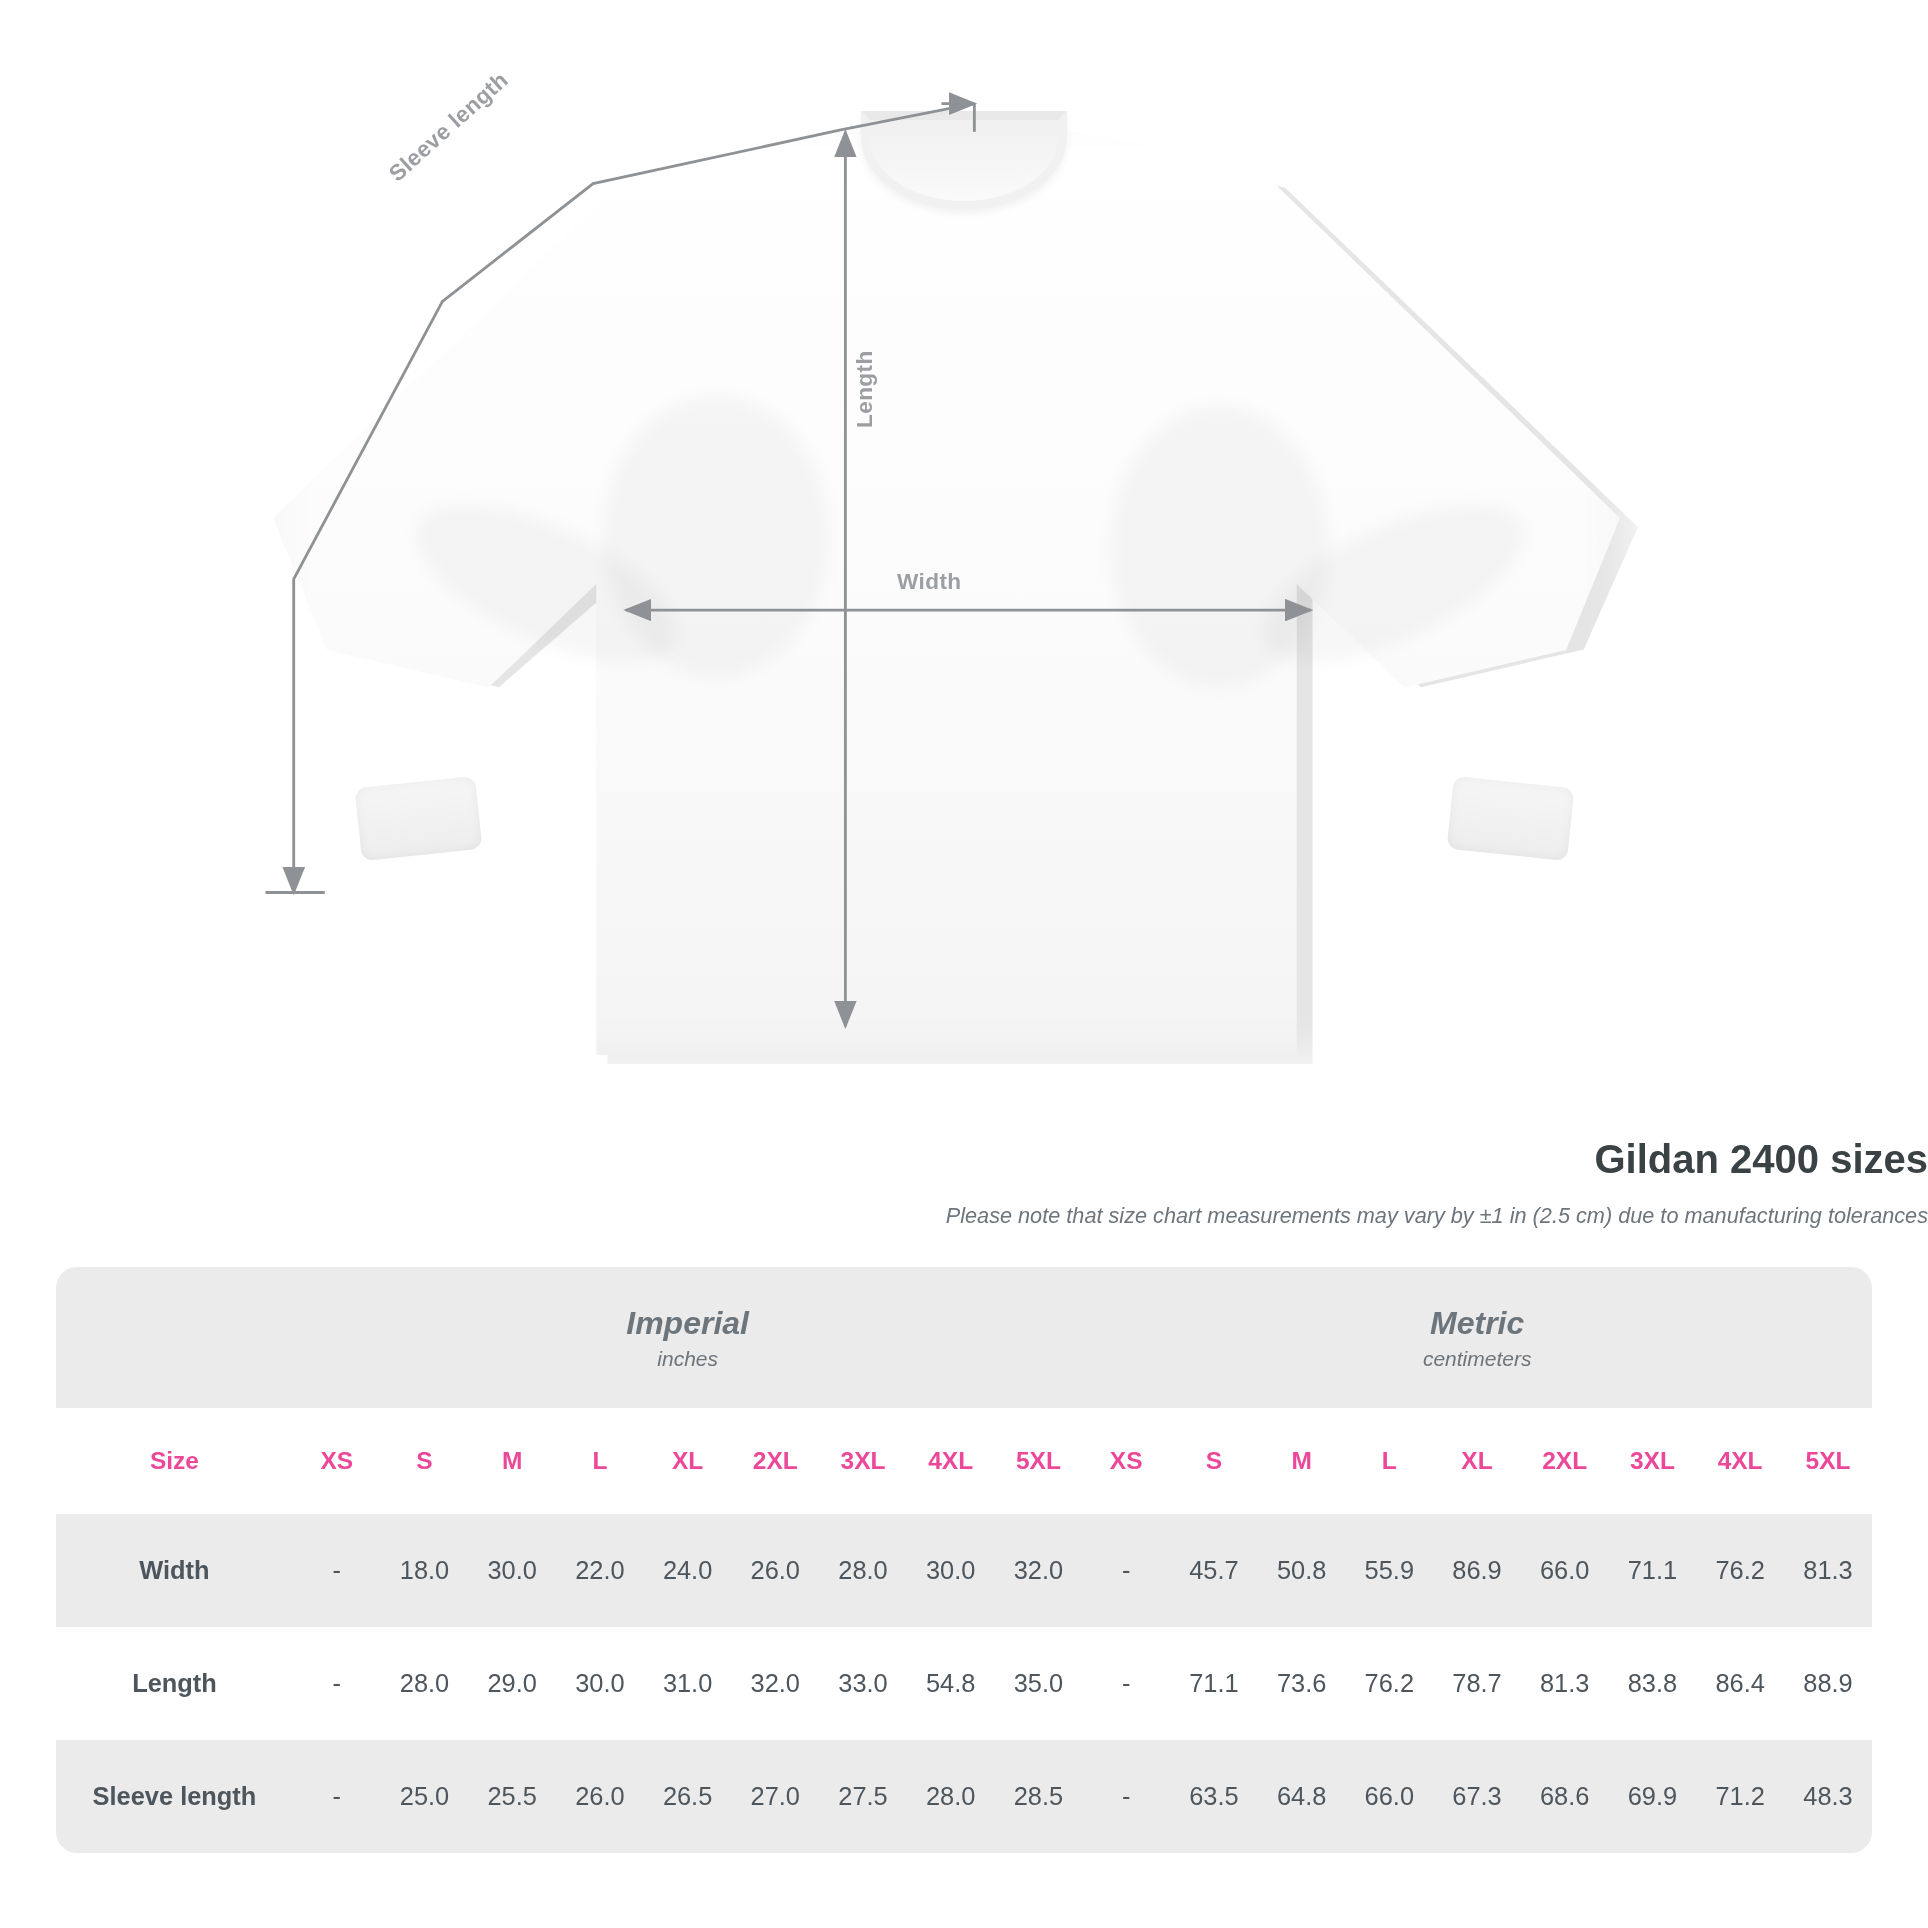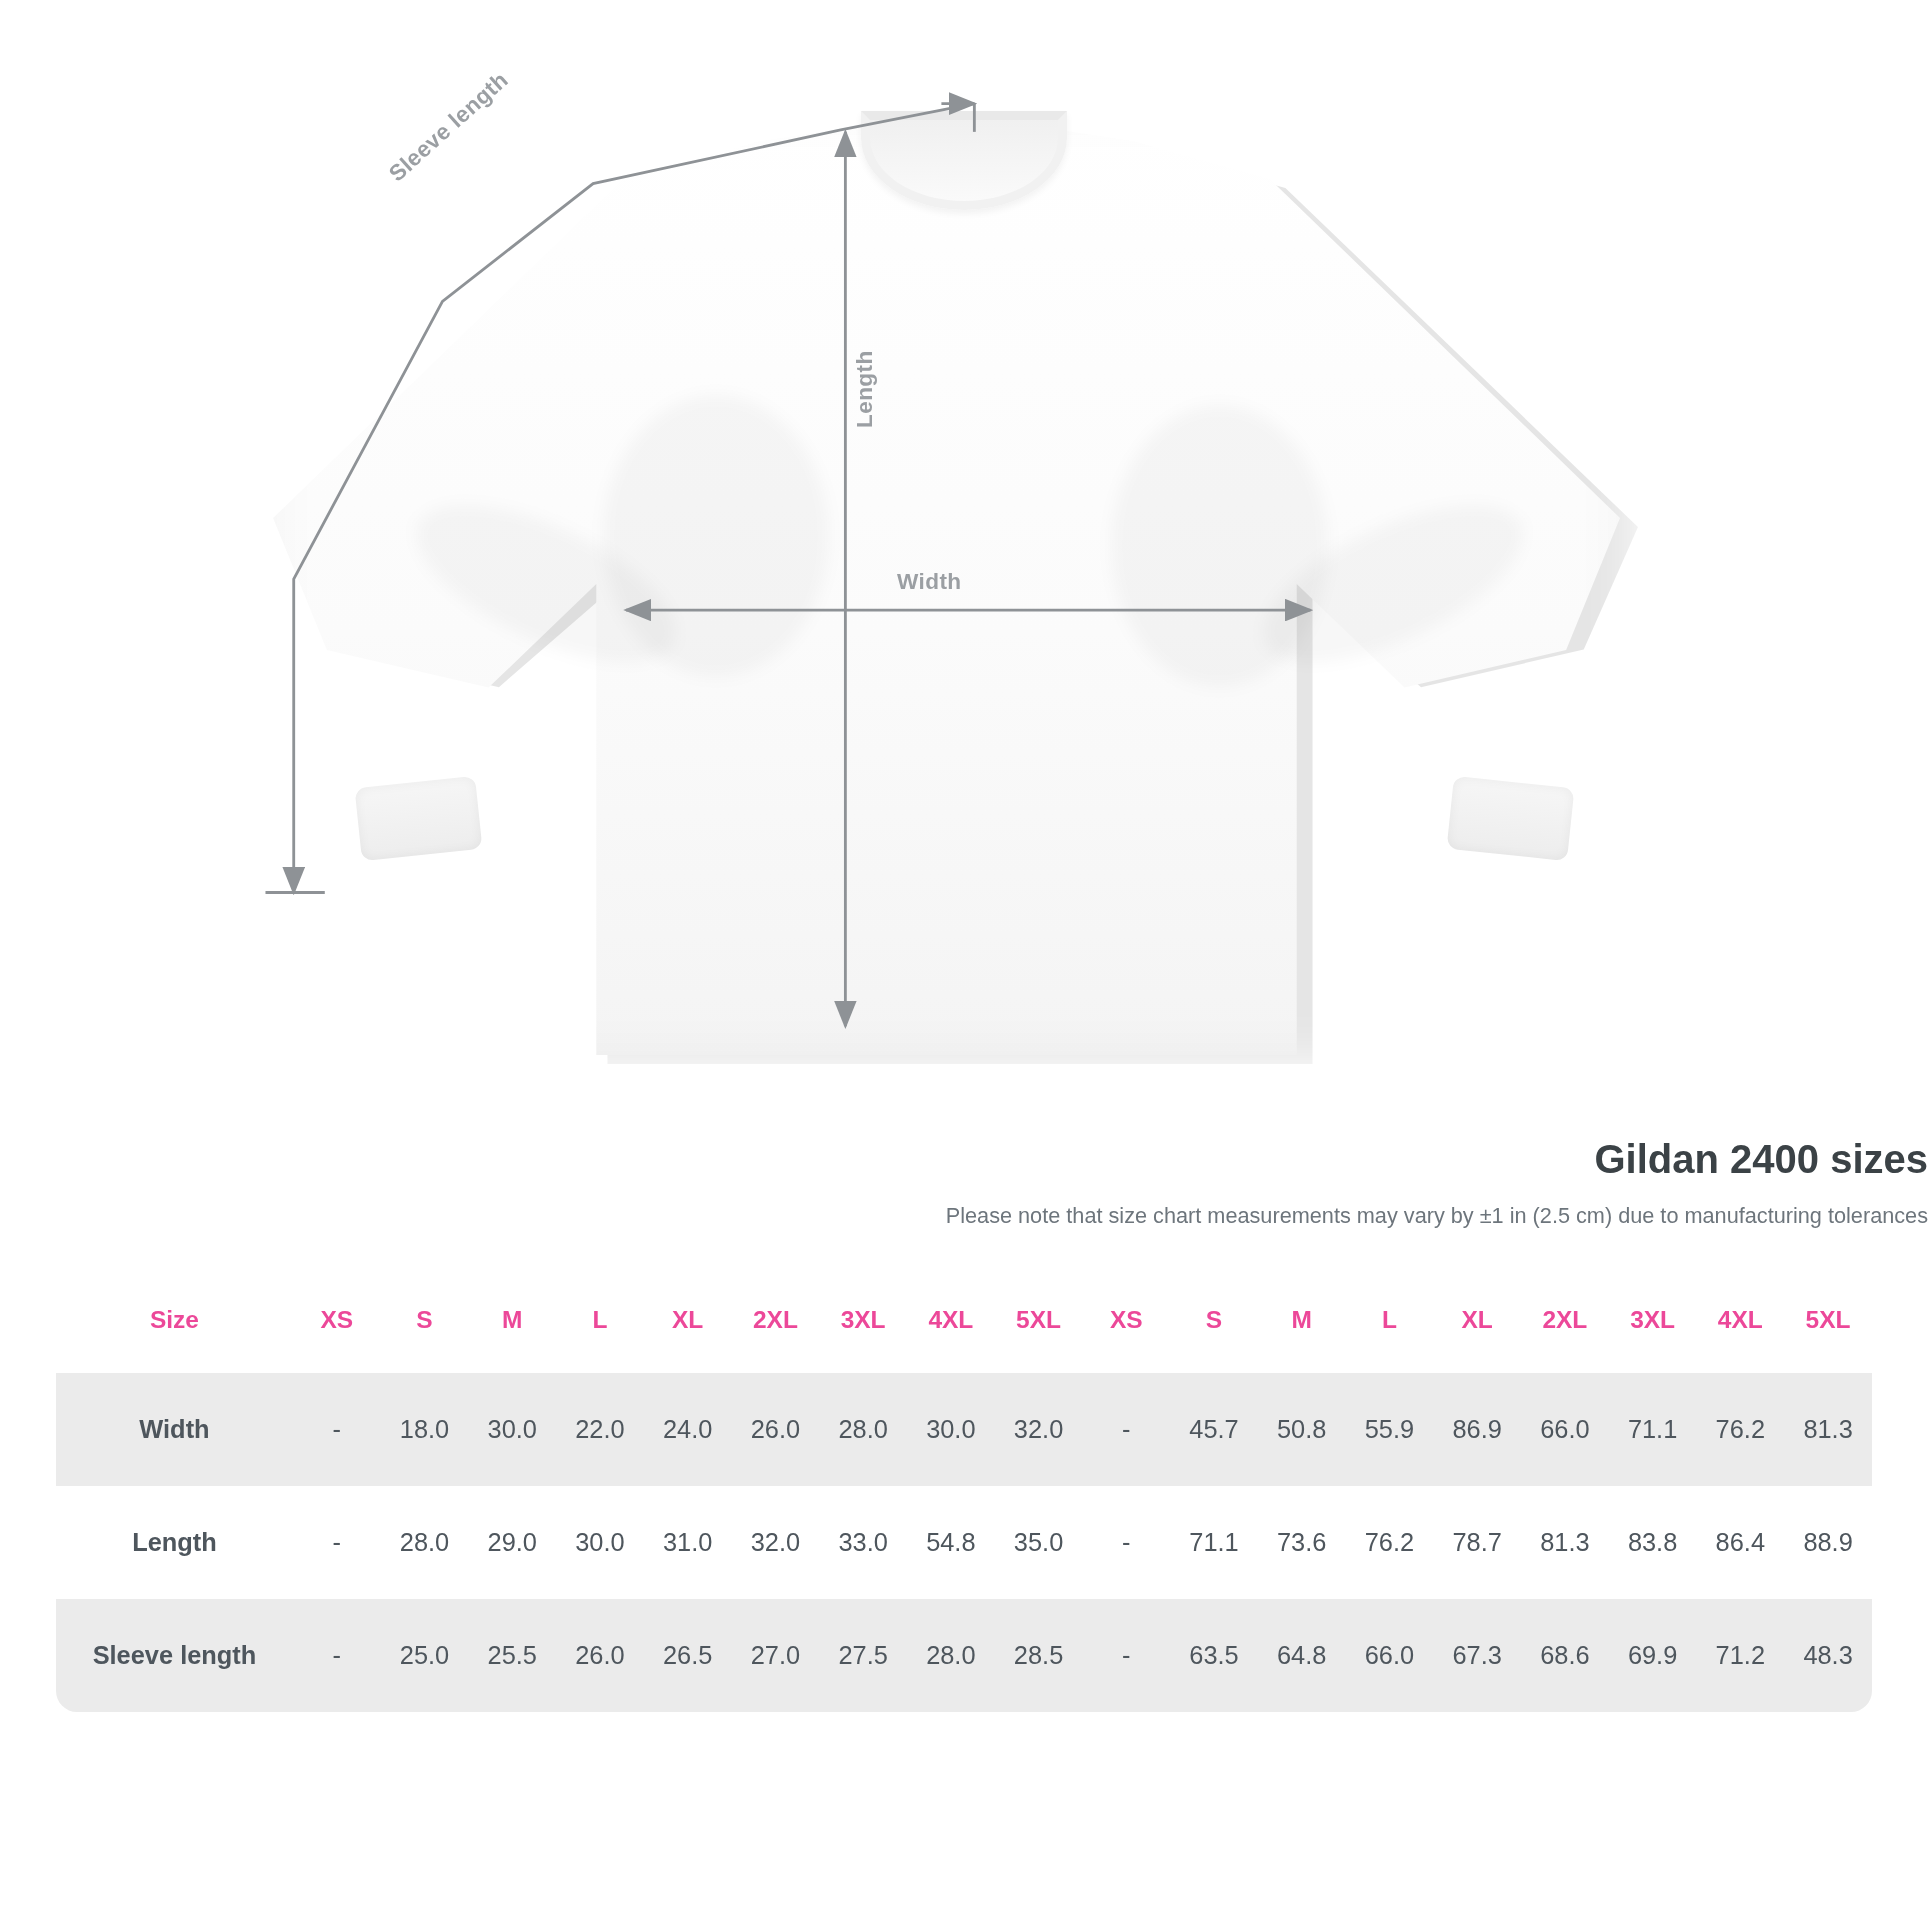--- a/index.html
+++ b/index.html
@@ -140,20 +140,21 @@
     margin-top: 26px;
   }
   .chart-title {
     font-size: 40px;
     font-weight: bold;
     color: #3b4246;
     margin: 0 0 21px 0;
   }
   .chart-note {
     font-size: 21.7px;
+    font-style: italic;
     color: #6d757c;
     margin: 0;
   }
 
   
   .table-wrap {
     margin: 38px 56px 0 56px;
     border-radius: 21px;
     overflow: hidden;
     background: #ffffff;
@@ -283,20 +284,31 @@
           <col class="col-cell">
           <col class="col-cell">
           <col class="col-cell">
           <col class="col-cell">
         <col class="col-cell">
           <col class="col-cell">
           <col class="col-cell">
           <col class="col-cell">
       </colgroup>
       <tbody>
+        <tr class="unit-row">
+          <td></td>
+          <td colspan="9">
+            <div class="unit-name">Imperial</div>
+            <div class="unit-sub">inches</div>
+          </td>
+          <td colspan="9">
+            <div class="unit-name">Metric</div>
+            <div class="unit-sub">centimeters</div>
+          </td>
+        </tr>
 
         <tr class="size-row">
           <td class="row-label">Size</td>
           <td>XS</td>
           <td>S</td>
           <td>M</td>
           <td>L</td>
           <td>XL</td>
           <td>2XL</td>
           <td>3XL</td>

